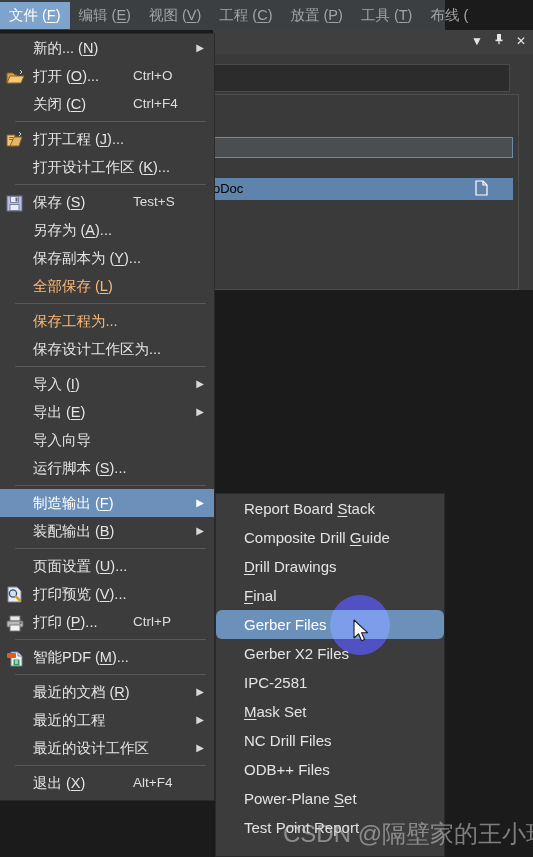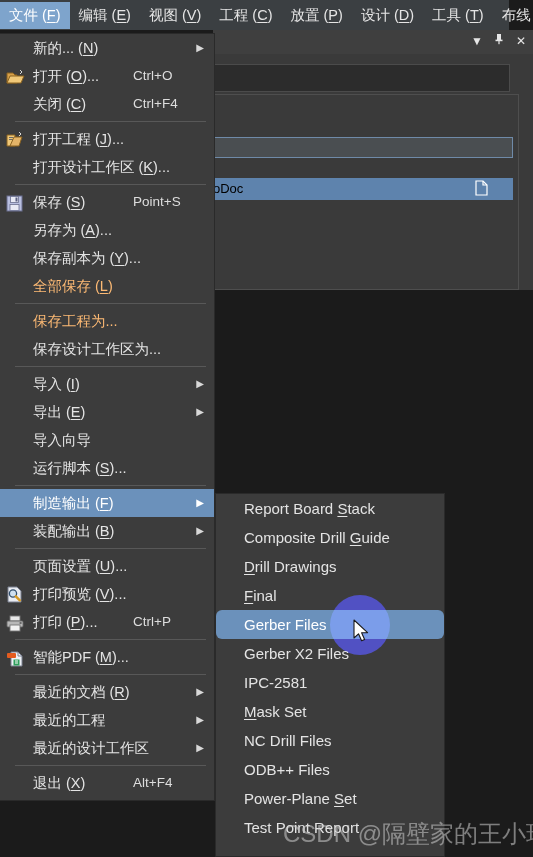--- a/index.html
+++ b/index.html
@@ -8,26 +8,26 @@
     background:#1e1e1e;
     font-family:"Liberation Sans","DejaVu Sans",sans-serif;
     -webkit-font-smoothing:antialiased;
   }
 
   
   #app-bg{position:absolute;inset:0;background:#1b1b1b;}
 
   
   #menubar{
-    position:absolute;left:0;top:0;width:509px;height:30px;
+    position:absolute;left:0;top:0;width:445px;height:30px;
     background:#3b3f42;display:flex;align-items:center;
     box-sizing:border-box;
   }
   #menubar .mb-item{
-    font-size:14.5px;color:#e5e5e5;padding:4px 9px 5px 9px;white-space:nowrap;
+    font-size:14.5px;color:#a3a3a3;padding:4px 9px 5px 9px;white-space:nowrap;
     line-height:18px;
   }
   #menubar .mb-item.active{background:#7ea4cc;color:#ffffff;}
 
   
   #panel{
     position:absolute;left:213px;top:30px;width:320px;height:260px;
     background:#3a3a3a;
   }
   #panel-titlebar{
@@ -140,21 +140,20 @@
     </div>
   </div>
 </div>
 
 <div id="menubar">
     <div class="mb-item active">文件 (<u>F</u>)</div>
     <div class="mb-item">编辑 (<u>E</u>)</div>
     <div class="mb-item">视图 (<u>V</u>)</div>
     <div class="mb-item">工程 (<u>C</u>)</div>
     <div class="mb-item">放置 (<u>P</u>)</div>
-    <div class="mb-item">设计 (<u>D</u>)</div>
     <div class="mb-item">工具 (<u>T</u>)</div>
     <div class="mb-item">布线 (</div>
   </div>
 
 <div id="file-menu">
     <div class="mi">
       <span class="mi-label">新的... (<u>N</u>)</span>
       <span class="mi-arrow">▶</span>
     </div>
     <div class="mi">
@@ -186,21 +185,21 @@
     </div>
     <div class="msep"></div>
     <div class="mi">
       <span class="mi-icon"><svg width="18" height="17" viewBox="0 0 18 17">
           <rect x="1" y="1" width="15" height="15" fill="#b9bfe0" stroke="#6a6f90" stroke-width="1"></rect>
           <rect x="4.5" y="1.5" width="8" height="6" fill="#e8eaf5" stroke="#6a6f90" stroke-width=".8"></rect>
           <rect x="9.5" y="2.5" width="2" height="4" fill="#5a5f80"></rect>
           <rect x="4" y="9.5" width="9" height="6" fill="#e8eaf5" stroke="#6a6f90" stroke-width=".8"></rect>
         </svg></span>
       <span class="mi-label">保存 (<u>S</u>)</span>
-      <span class="mi-accel">Point+S</span>
+      <span class="mi-accel">Test+S</span>
     </div>
     <div class="mi">
       <span class="mi-label">另存为 (<u>A</u>)...</span>
     </div>
     <div class="mi">
       <span class="mi-label">保存副本为 (<u>Y</u>)...</span>
     </div>
     <div class="mi disabled">
       <span class="mi-label">全部保存 (<u>L</u>)</span>
     </div>

